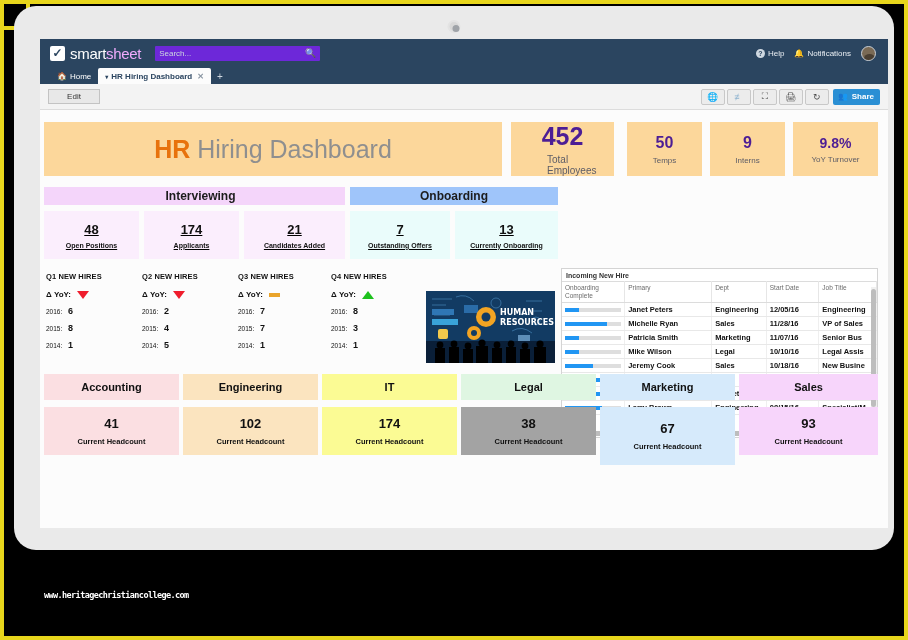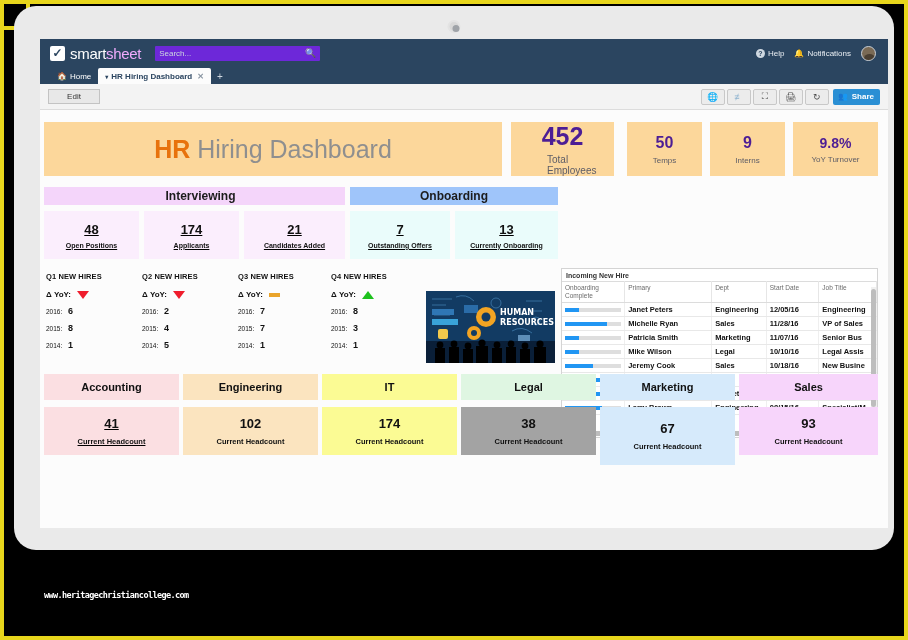--- a/index.html
+++ b/index.html
@@ -545,21 +545,21 @@
         <div class="w dept-h" style="left:421px;top:264px; width:135px; height:26px; background:#dff6e2;">
           <span>Legal</span>
           </div>
         <div class="w dept-h" style="left:560px;top:264px; width:135px; height:26px; background:#d6eafb;">
           <span>Marketing</span>
           </div>
         <div class="w dept-h" style="left:699px;top:264px; width:139px; height:26px; background:#f7d5fb;">
           <span>Sales</span>
           </div>
 
-        <div class="w dept-c" style="left:4px;  top:297px; width:135px; height:48px; background:#fbdfe2;text-decoration:underline;">
+        <div class="w dept-c" style="left:4px;  top:297px; width:135px; height:48px; background:#fbdfe2;">
           <div class="num">41</div>
           <div class="lbl">Current Headcount</div>
           </div>
         <div class="w dept-c" style="left:143px;top:297px; width:135px; height:48px; background:#fbe4bf;">
           <div class="num">102</div>
           <div class="lbl">Current Headcount</div>
           </div>
         <div class="w dept-c" style="left:282px;top:297px; width:135px; height:48px; background:#fbfb94;">
           <div class="num">174</div>
           <div class="lbl">Current Headcount</div>

